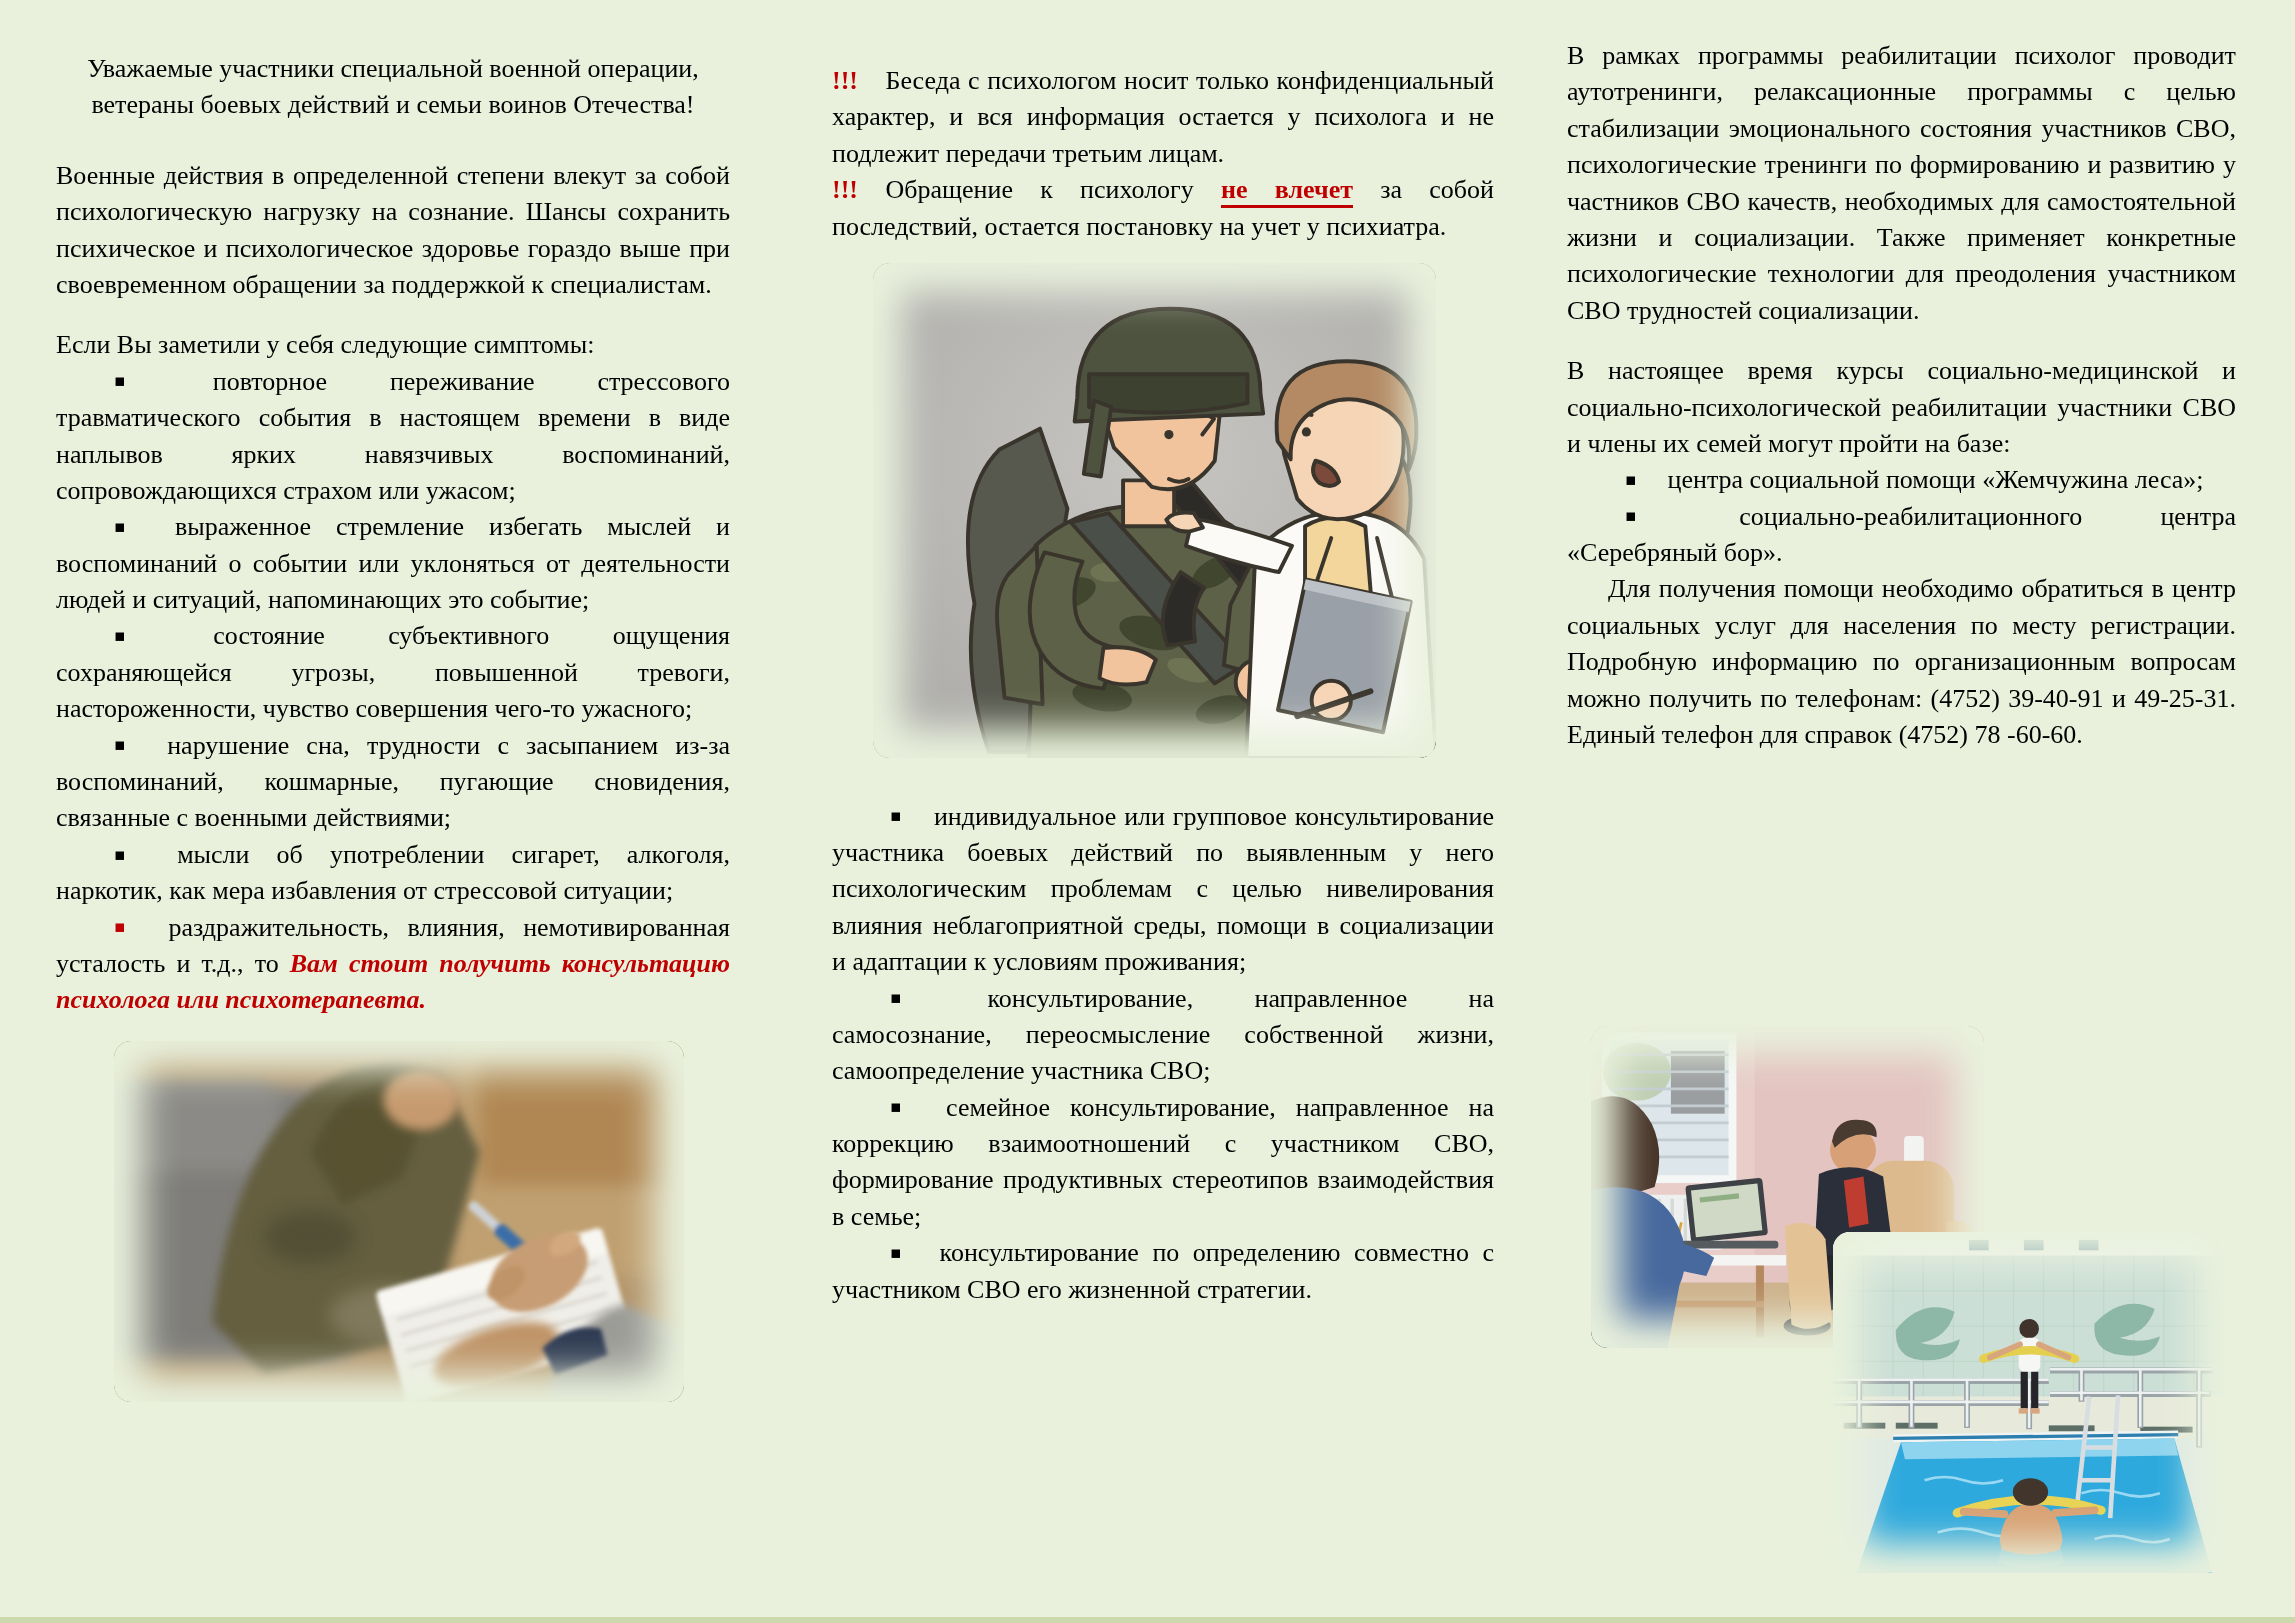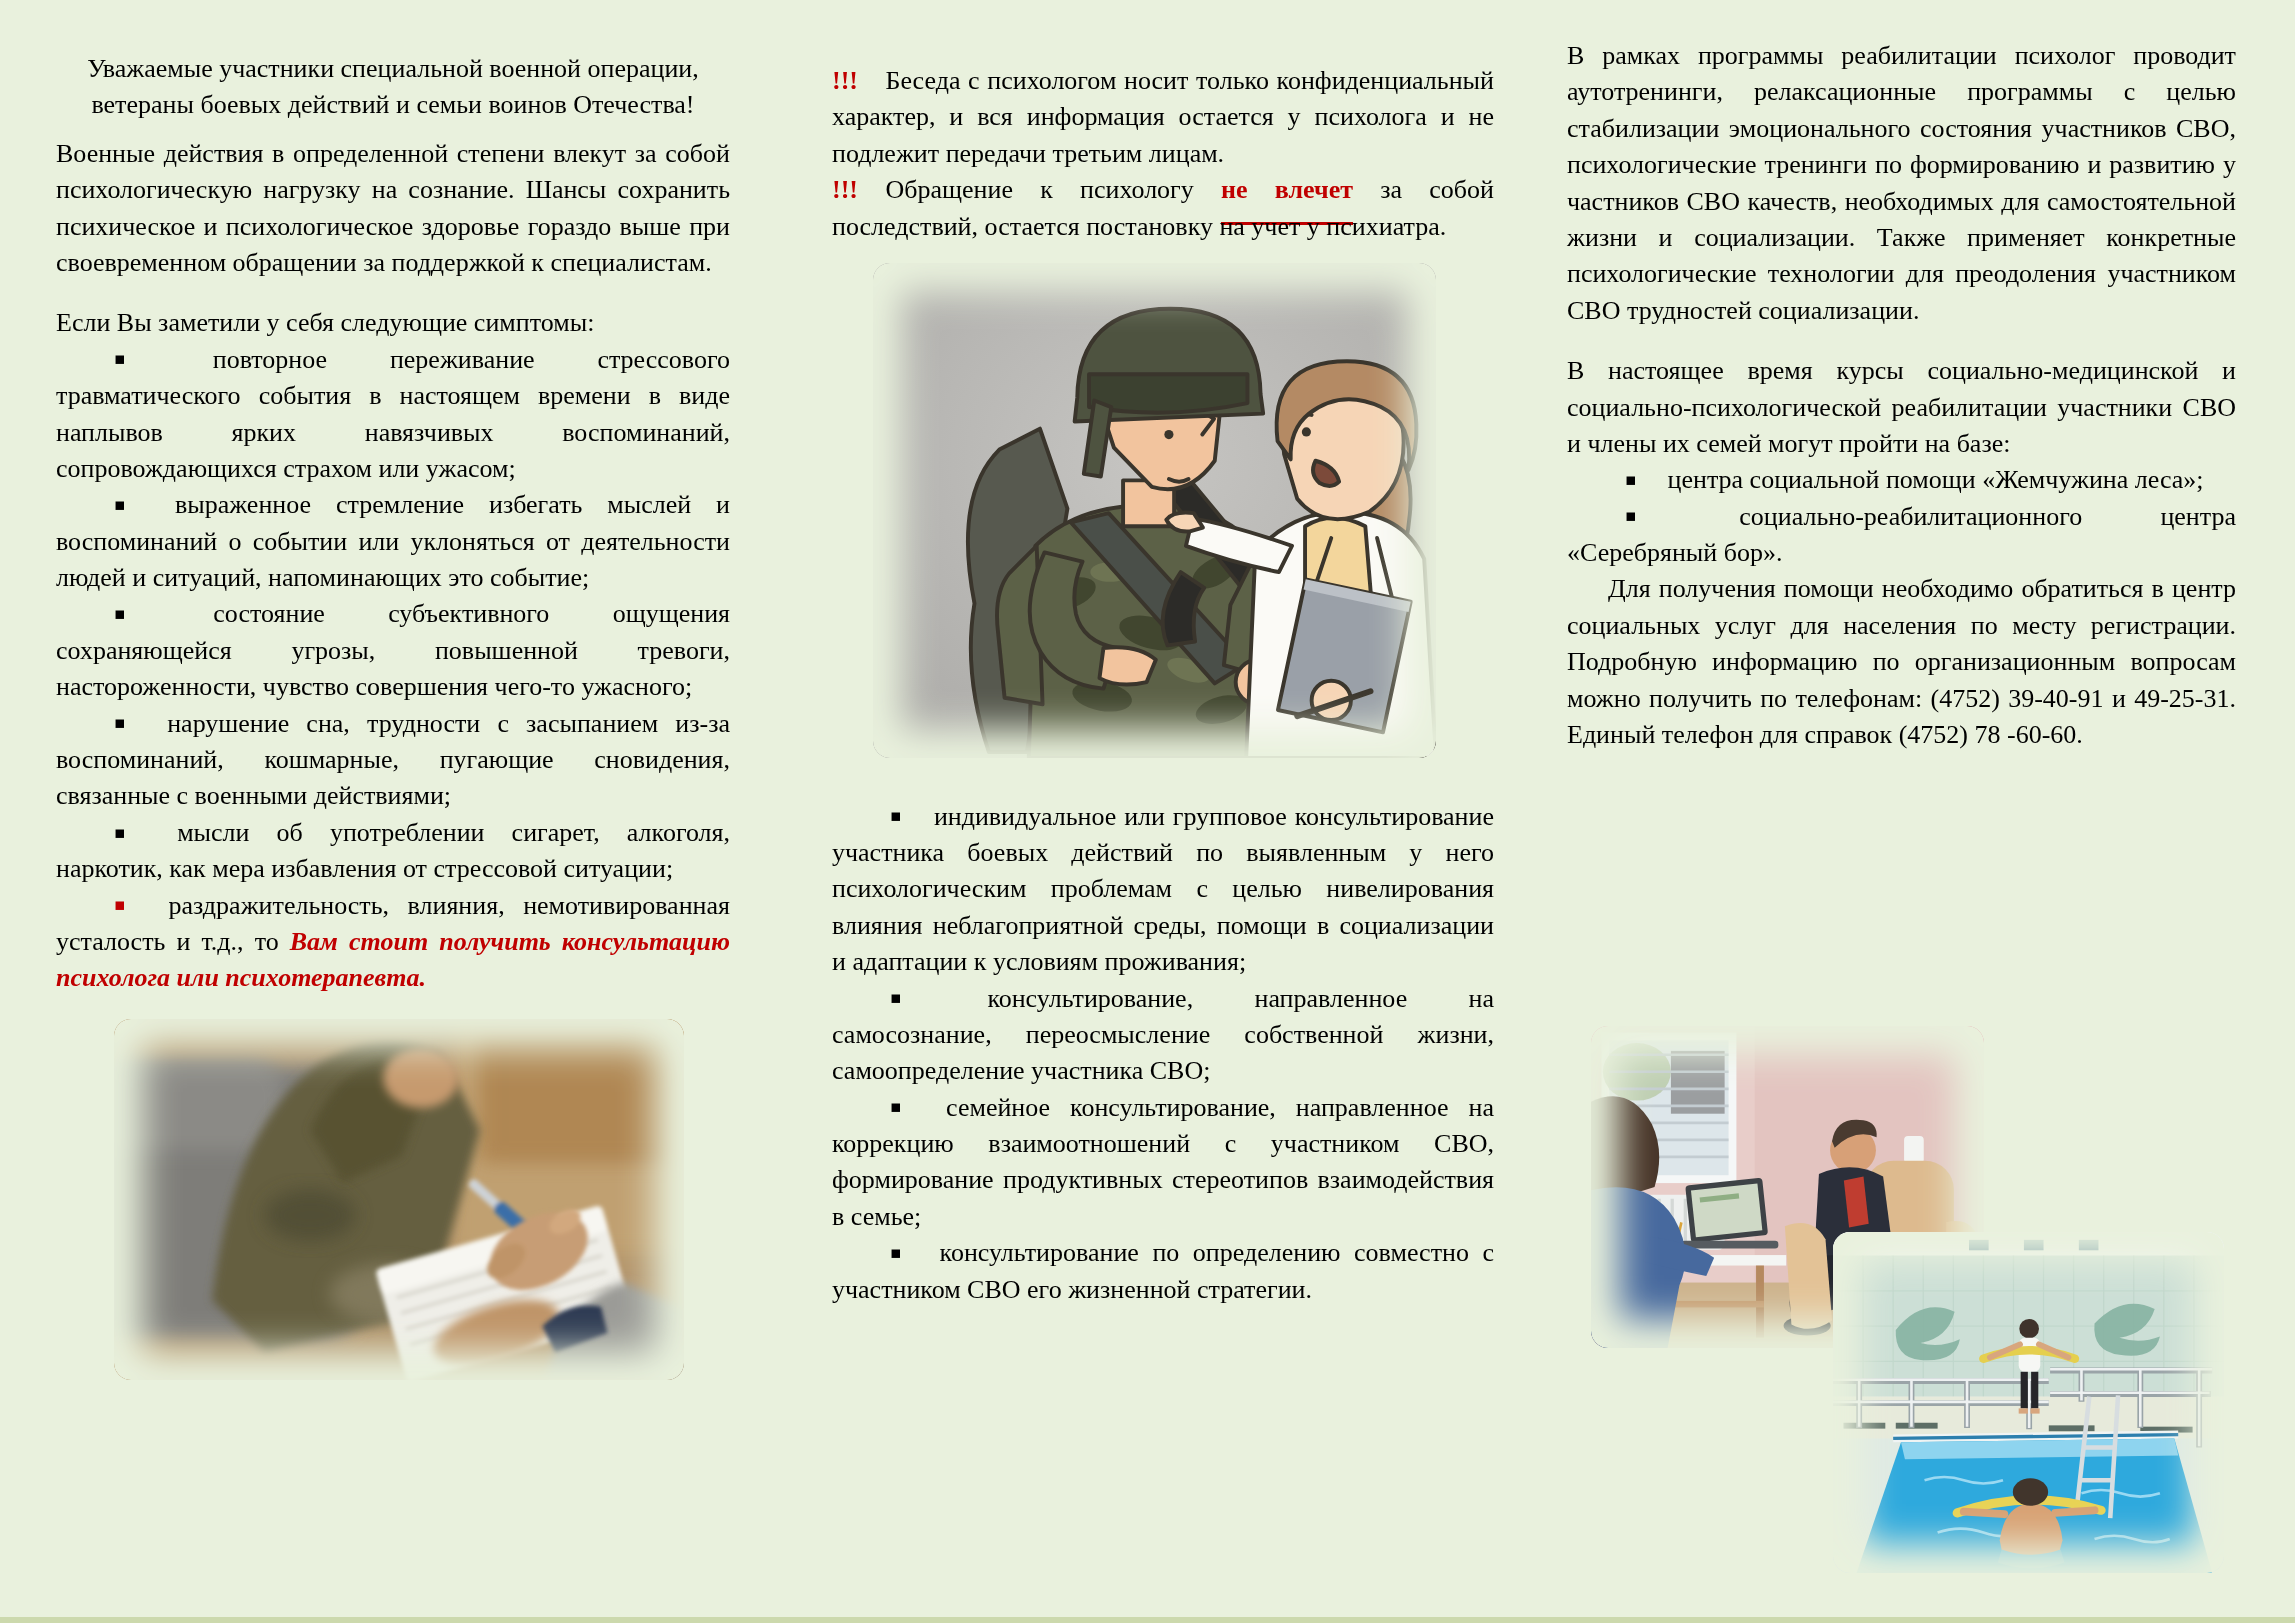--- a/index.html
+++ b/index.html
@@ -3,29 +3,29 @@
 <meta charset="utf-8">
 <style>
   html,body{margin:0;padding:0;background:#e9f1dd;}
   .page{position:relative;width:2295px;height:1623px;background:#e9f1dd;overflow:hidden;
         font-family:"Liberation Serif","DejaVu Serif",serif;color:#000;}
   .col{position:absolute;}
   .col1{left:56px;top:51px;width:674px;}
   .col2{left:816px;top:63px;width:662px;margin-left:16px;}
   .col3{left:1567px;top:38px;width:669px;}
   h1,p{margin:0;font-size:26px;line-height:1.40;font-weight:400;}
-  .title{text-align:center;margin-bottom:12px;}
+  .title{text-align:center;margin-bottom:34px;}
   .para{text-align:justify;}
   .gap-top{margin-top:24px;}
   .bullet{text-align:justify;text-indent:58px;}
   .bq{font-family:"DejaVu Sans",sans-serif;font-size:17px;padding-right:31px;vertical-align:3.3px;color:#000;}
   .bq.red{color:#c00000;}
   .red-strong{color:#c00000;font-weight:bold;font-style:italic;}
   .bang{color:#c00000;font-weight:bold;padding-right:27.5px;}
-  .red-underline{color:#c00000;font-weight:bold;border-bottom:3.9px solid #c00000;padding-bottom:18px;}
+  .red-underline{color:#c00000;font-weight:bold;border-bottom:3.9px solid #c00000;padding-bottom:1px;}
   .indent{text-indent:41px;}
   .photo{position:absolute;overflow:hidden;border-radius:17px;}
   .photo::after{content:"";position:absolute;inset:0;border-radius:17px;pointer-events:none;
                 box-shadow:inset 0 0 36px 29px #e9f1dd;}
   .photo svg{display:block;width:100%;height:100%;}
   .photo1{position:relative;margin:22px 0 0 58px;width:570px;height:361px;}
   .illus-spacer{position:relative;height:517px;margin:18.3px 0 18.3px 0;}
   .illus{left:41px;top:0;width:563px;height:495px;}
   .photo-room{left:1591px;top:1026px;width:393px;height:322px;z-index:1;}
   .photo-pool{left:1833px;top:1232px;width:391px;height:341px;z-index:2;}

